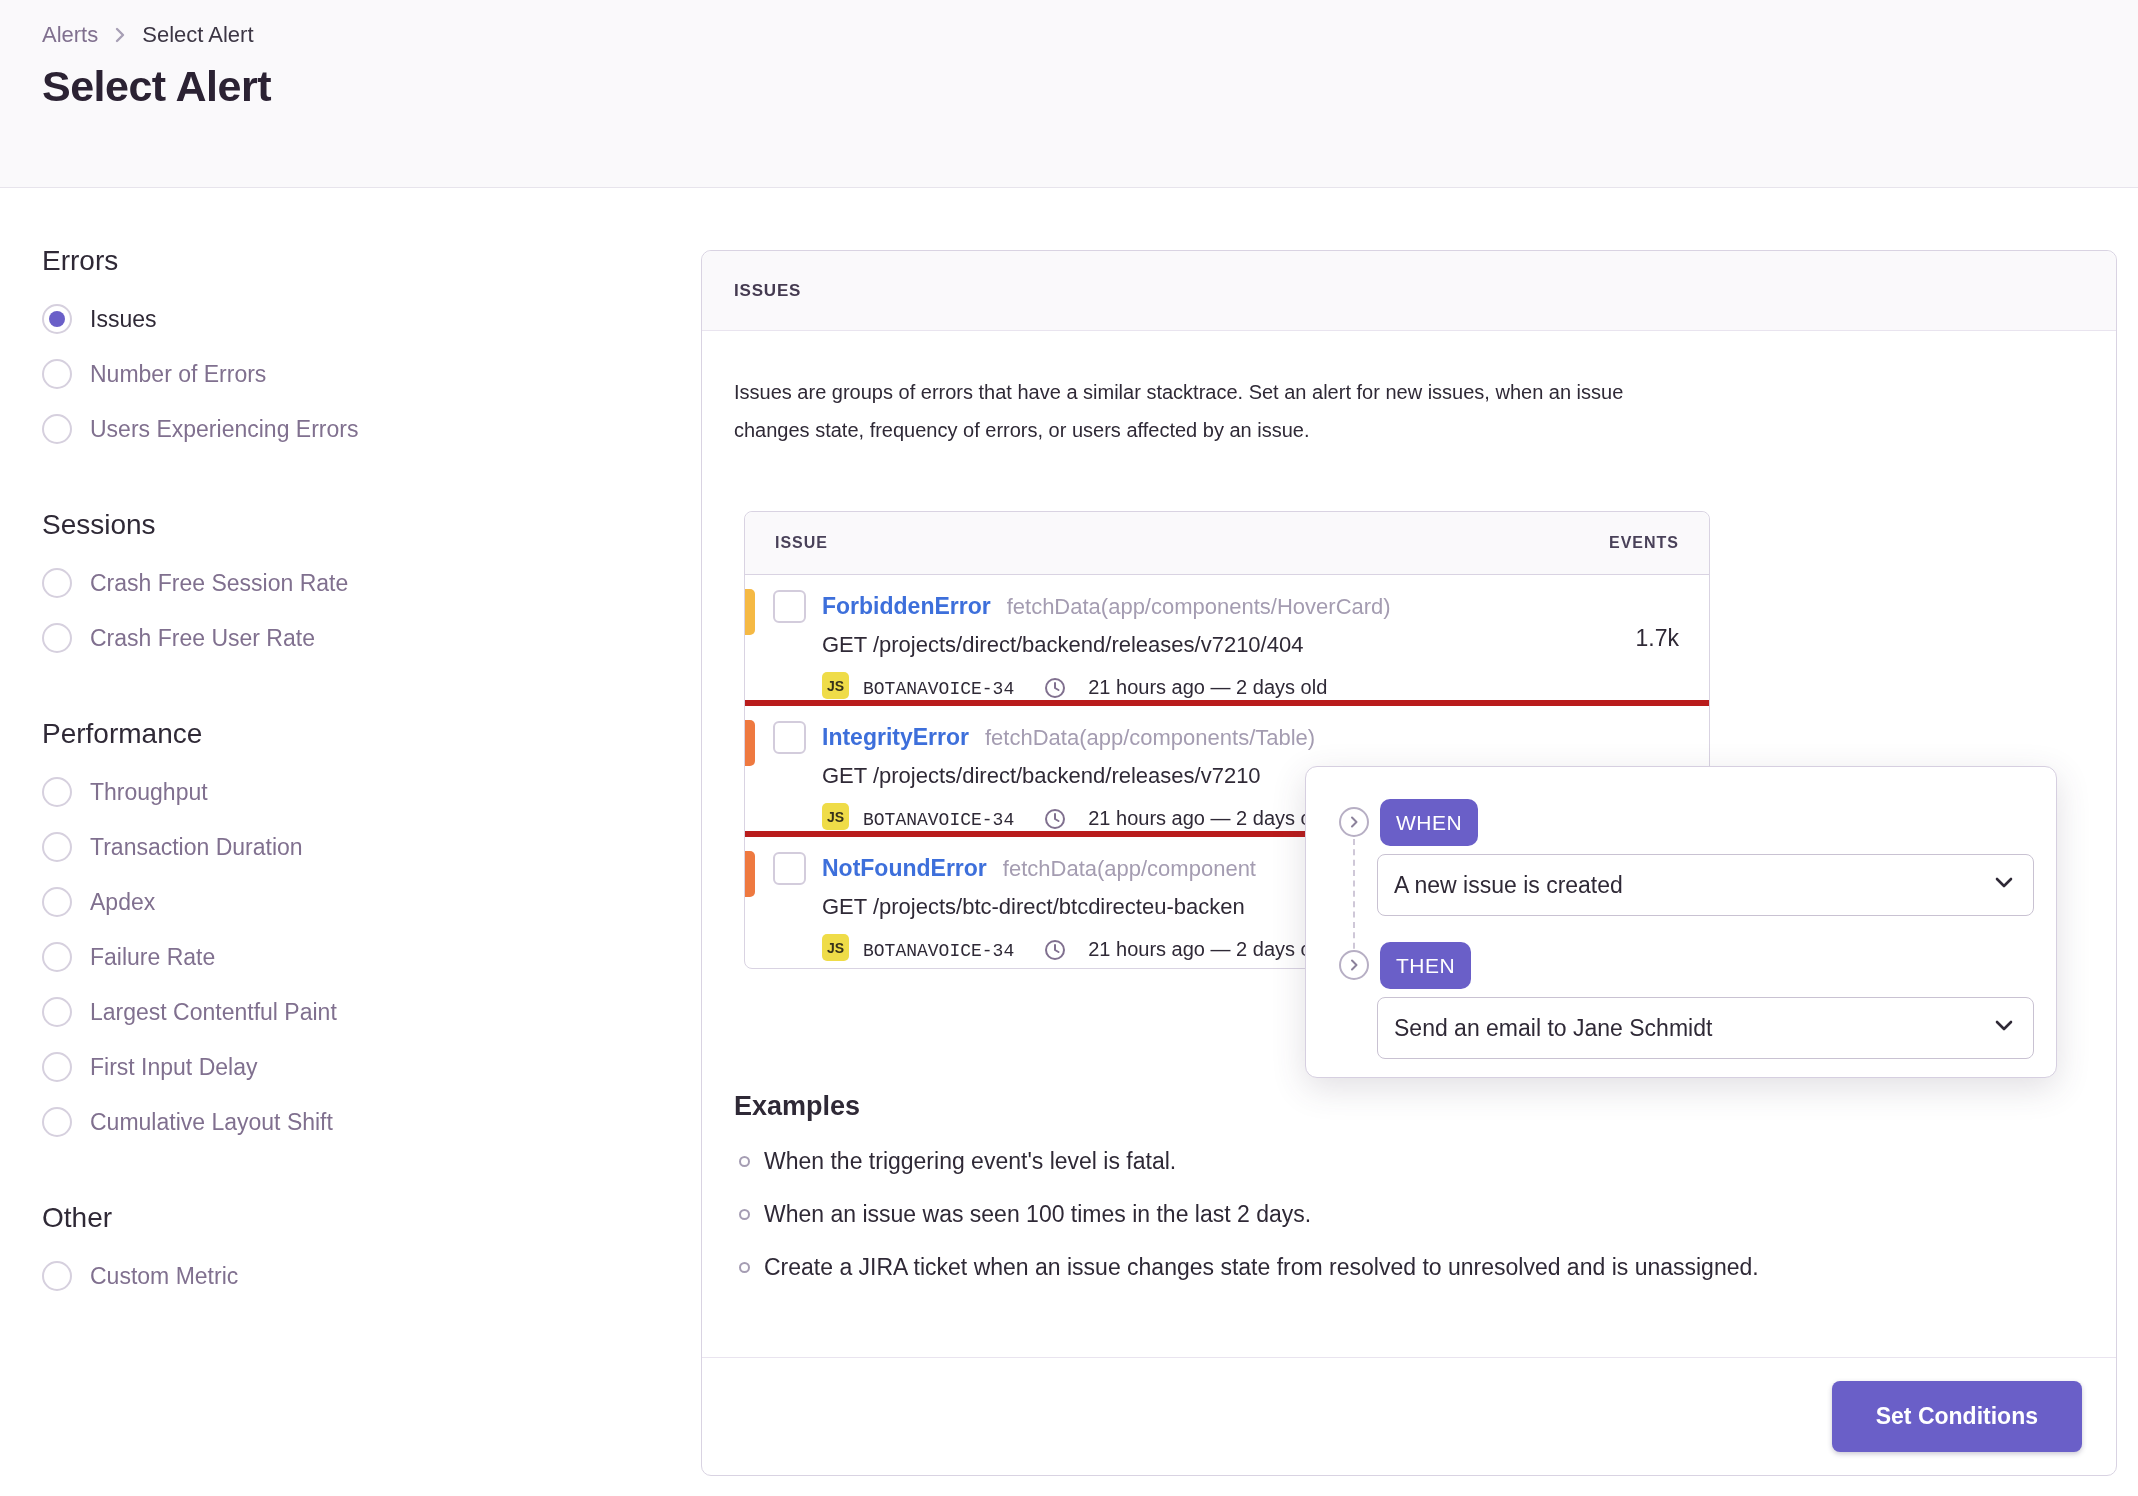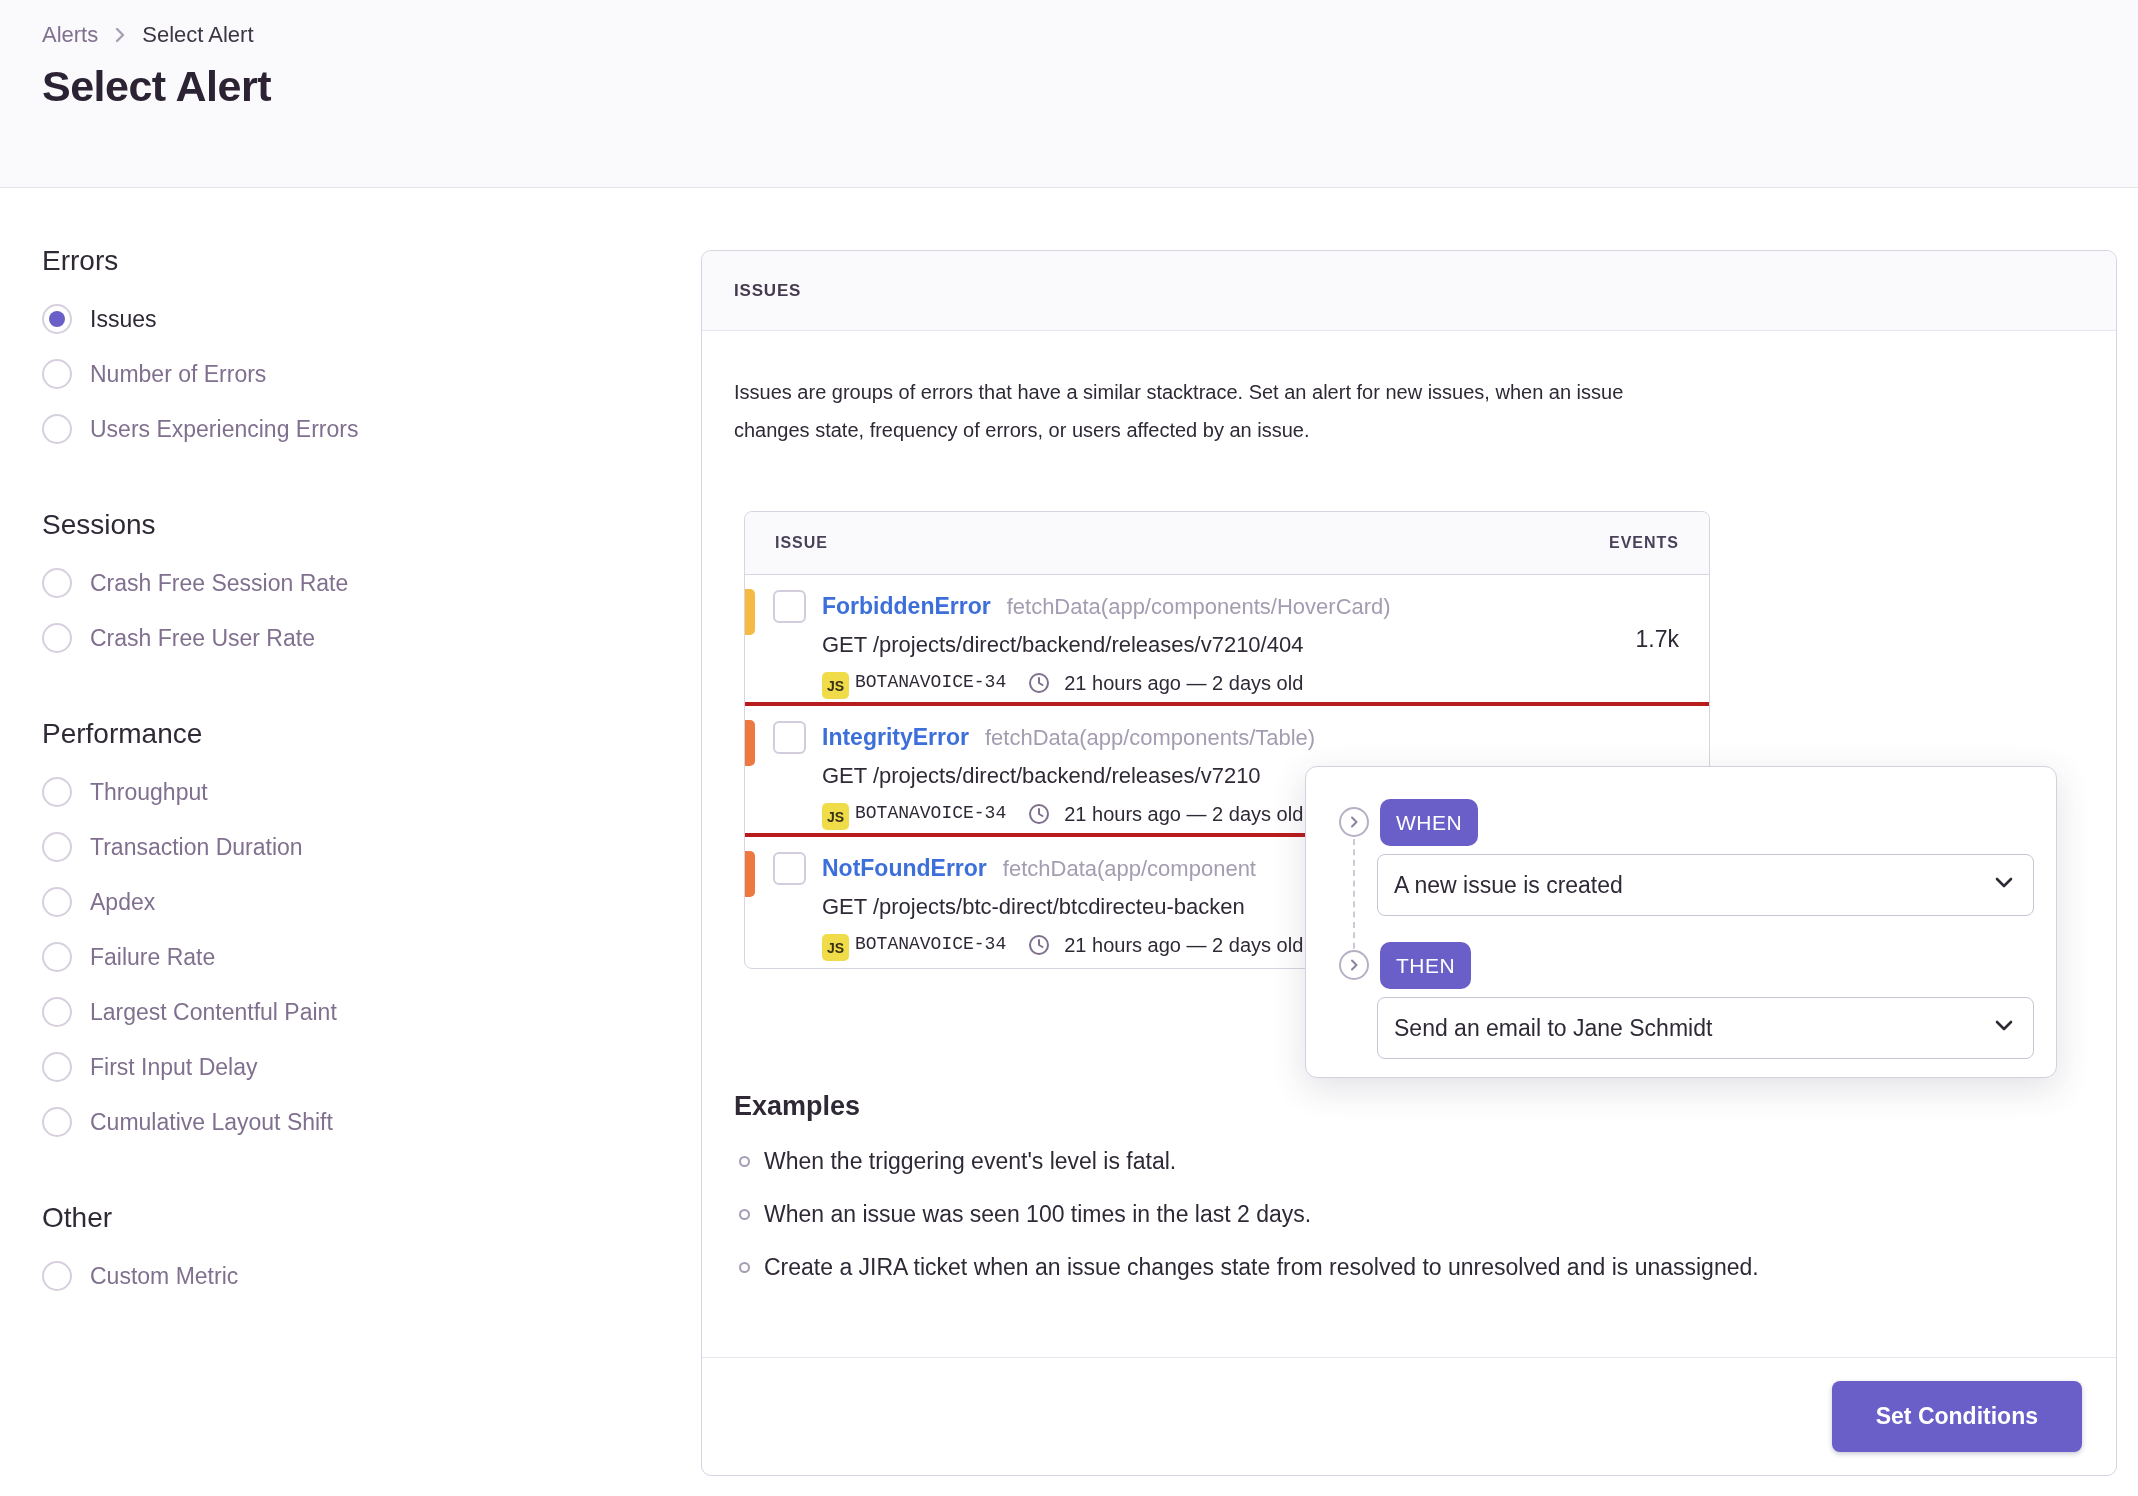--- a/index.html
+++ b/index.html
@@ -55,32 +55,32 @@
   .issues-table {
     position:relative; margin:62px 0 0 42px; width:966px;
     border:1px solid #D9D3E2; border-radius:8px; background:#fff;
   }
   .table-head {
     height:63px; display:flex; align-items:center; justify-content:space-between;
     padding:0 30px; background:#FAF9FB; border-bottom:1px solid #D9D3E2;
     border-radius:8px 8px 0 0;
     font-size:16px; font-weight:700; letter-spacing:1px; color:#494159;
   }
-  .issue-row { position:relative; height:131px; border-bottom:4px solid #b91c1c; padding:18px 30px 0 77px; }
+  .issue-row { position:relative; height:131px; border-bottom:6px solid #b91c1c; padding:18px 30px 0 77px; }
   .issue-row:last-child { border-bottom:none; }
   .level-bar { position:absolute; left:0; top:14px; width:10px; height:46px; border-radius:0 5px 5px 0; }
   .row-check {
     position:absolute; left:28px; top:15px; width:33px; height:33px;
     border:2px solid #D3CCDC; border-radius:6px; background:#fff; cursor:pointer;
   }
   .row-line1 { display:flex; align-items:baseline; gap:16px; white-space:nowrap; overflow:hidden; }
   .issue-title { font-size:23px; font-weight:700; color:#3D6FDB; cursor:pointer; }
   .issue-culprit { font-size:22px; color:#A49CB1; }
   .issue-path { margin-top:12px; font-size:22px; color:#2F2936; white-space:nowrap; overflow:hidden; }
-  .row-line3 { display:flex; align-items:flex-start; gap:6px; margin-top:14px; }
+  .row-line3 { display:flex; align-items:flex-end; gap:14px; margin-top:14px; }
   .js-badge {
     width:27px; height:27px; border-radius:5px; background:#EFDC48;
     color:#36311B; font-weight:700; font-size:14px;
     display:flex; align-items:center; justify-content:center; flex:none;
   }
   .short-id { font-family:Liberation Mono, monospace; font-size:18px; color:#2F2936; }
   .clock-wrap { display:flex; align-items:center; margin-left:16px; }
   .age { font-size:20px; color:#2F2936; margin-left:8px; white-space:nowrap; }
   .events-val { position:absolute; right:30px; top:50%; transform:translateY(-50%); font-size:23px; color:#2F2936; }
 

